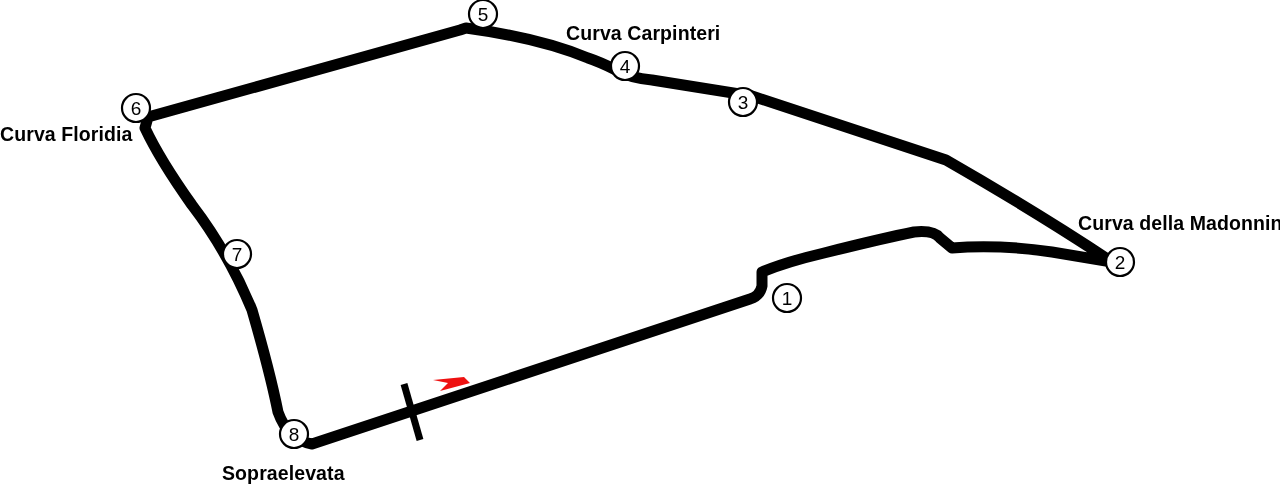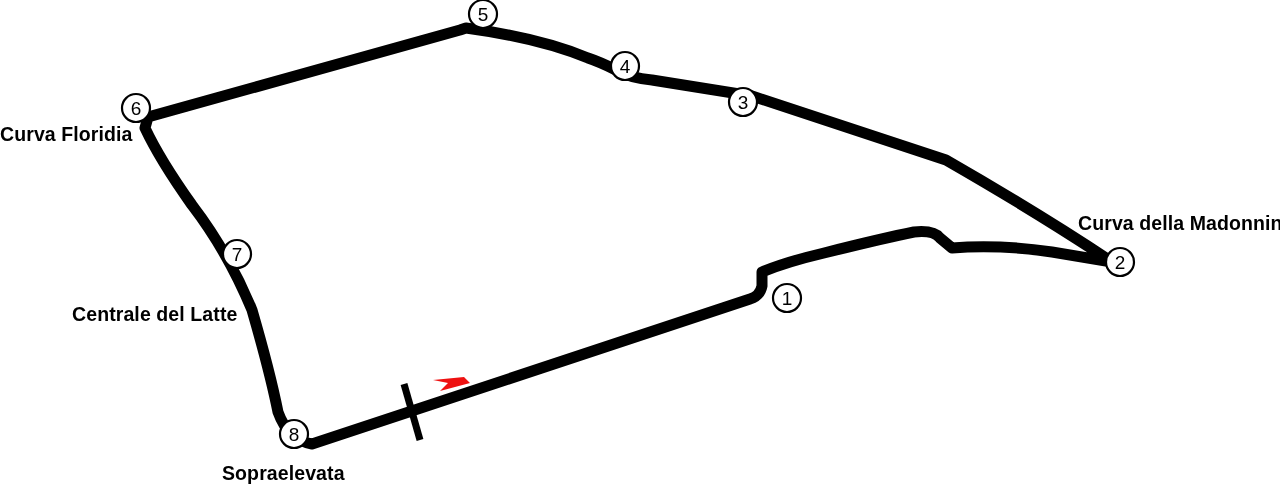--- a/index.html
+++ b/index.html
@@ -106,17 +106,17 @@
       <text x="237" y="254.5">7</text>
     </g>
     <g class="turn-marker">
       <circle cx="294" cy="434" r="14"></circle>
       <text x="294" y="434.5">8</text>
     </g>
 
   </svg>
 
   <div class="corner-label" style="left: 0px; top: 123px;">Curva Floridia</div>
+  <div class="corner-label" style="left: 566px; top: 22px;">Curva Carpinteri</div>
   <div class="corner-label" style="left: 1078px; top: 212px;">Curva della Madonnina</div>
-  <div class="corner-label" style="left: 72px; top: 303px;">Centrale del Latte</div>
   <div class="corner-label" style="left: 222px; top: 462px; text-align: right;">Sopraelevata</div>
 
 </div>
 
 </body></html>

